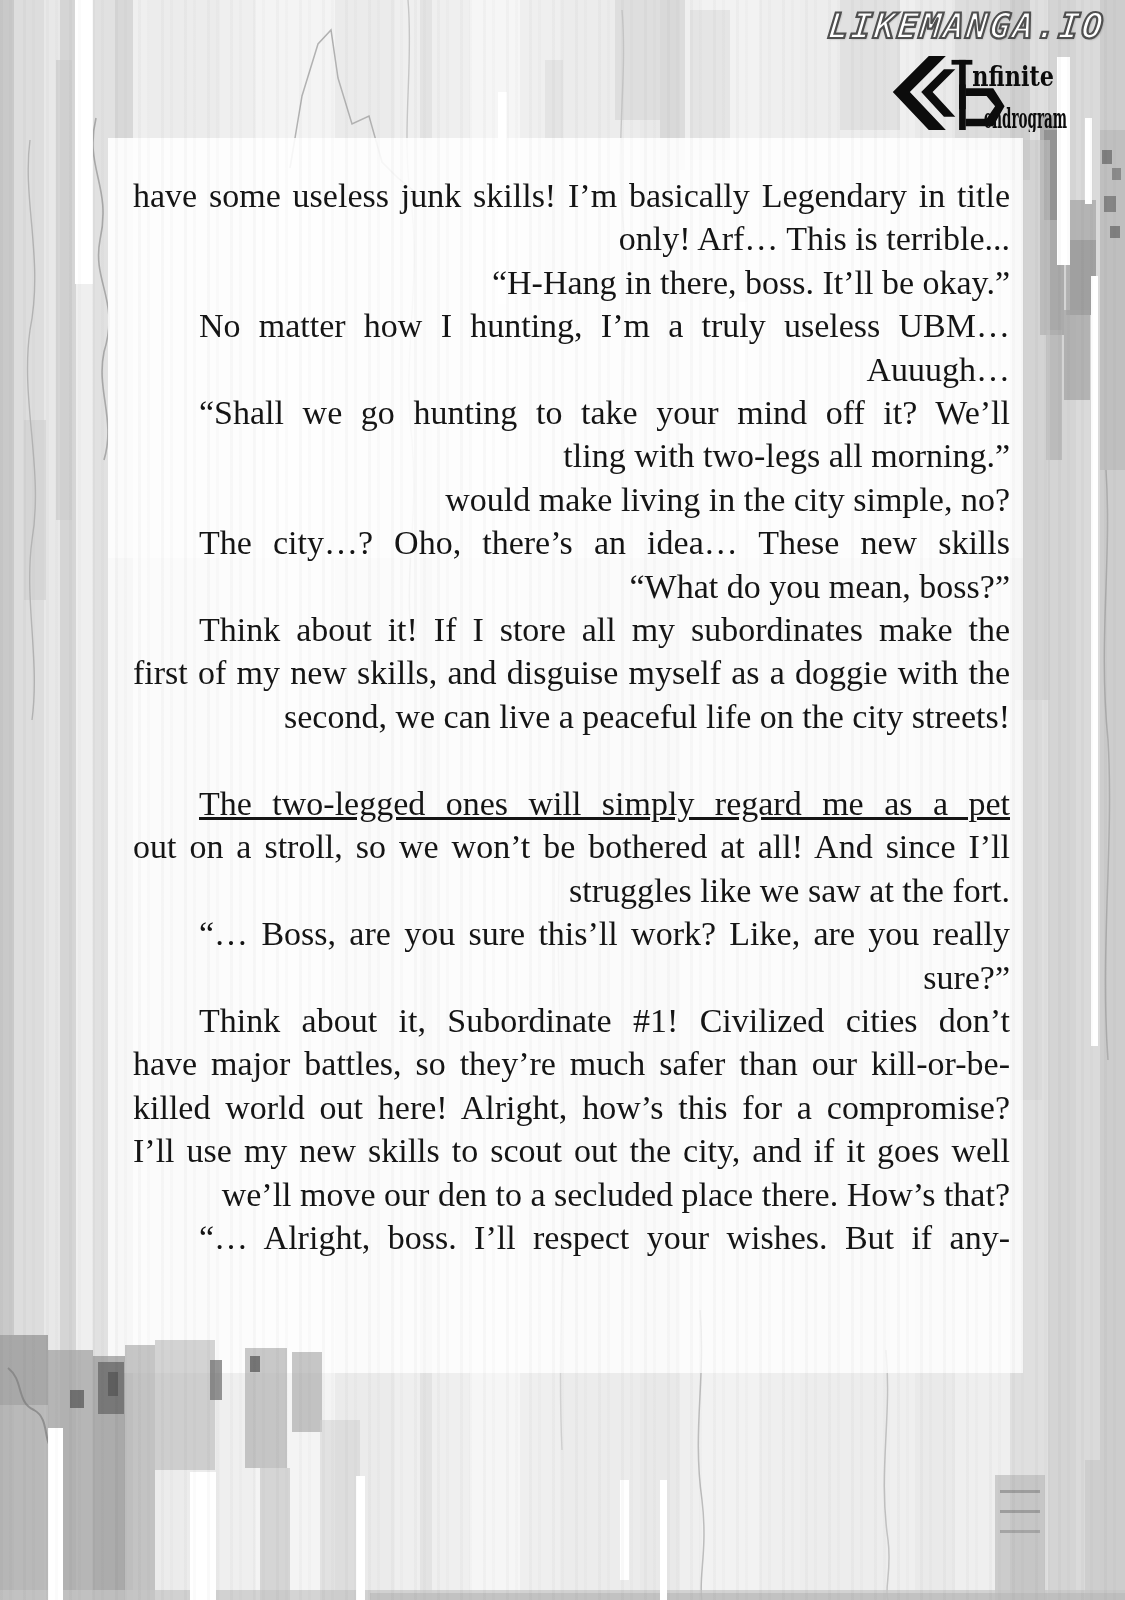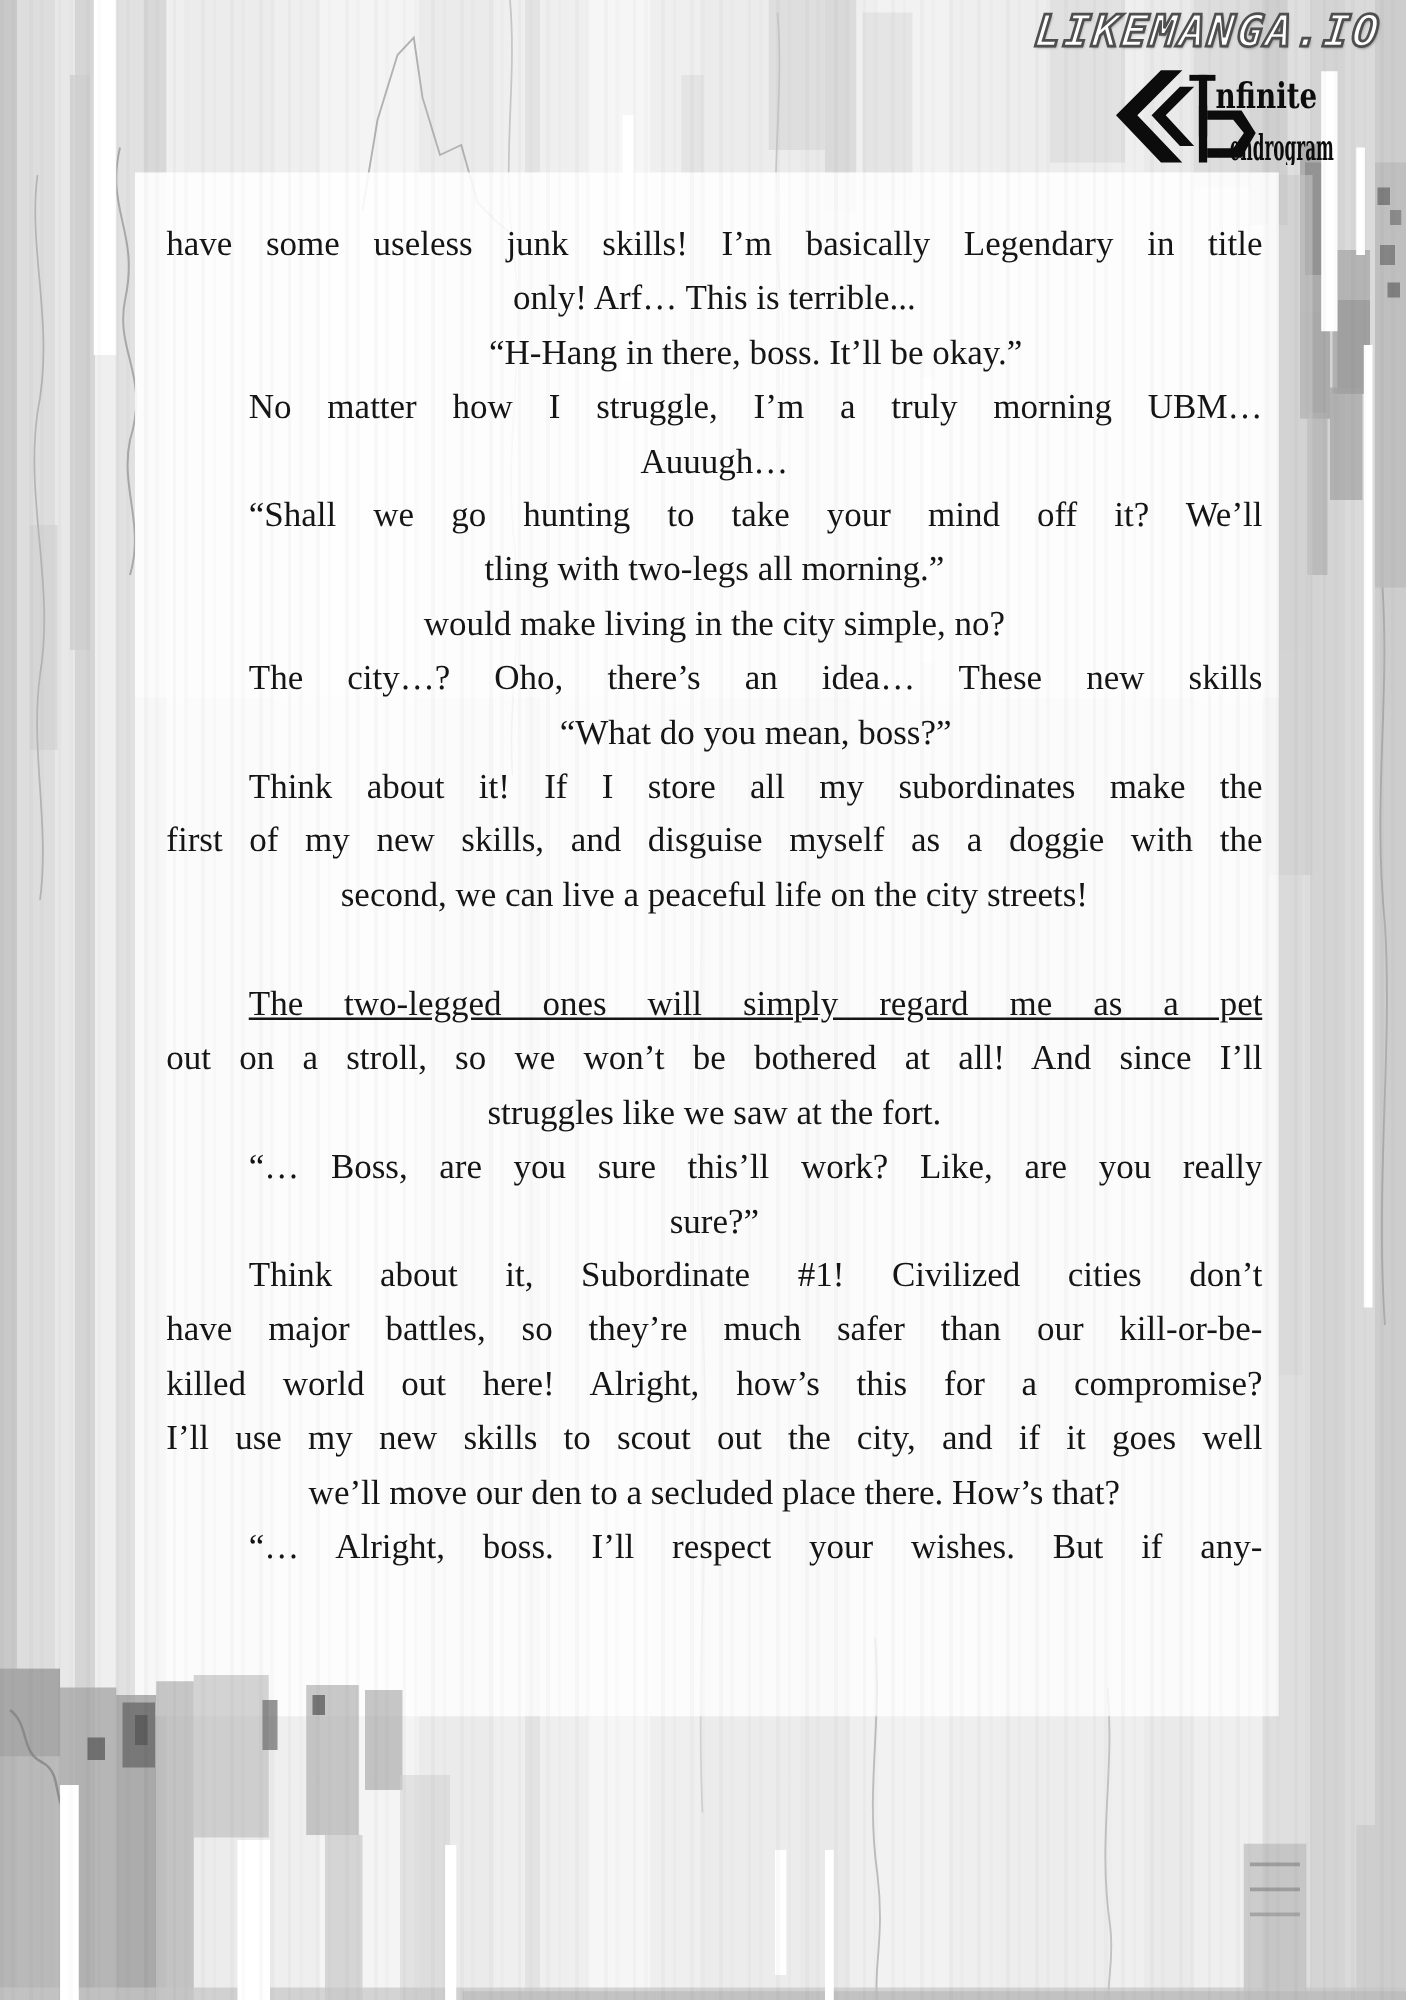--- a/index.html
+++ b/index.html
@@ -23,23 +23,23 @@
     font-weight:bold;font-style:italic;
     font-size:35px;letter-spacing:2px;
     color:#ffffff;
     -webkit-text-stroke:2.2px #4f4f4f;
     text-shadow:1px 1px 2px rgba(0,0,0,0.35);
     transform:skewX(-6deg);
   }
   .logo{position:absolute;top:56px;right:56px;width:180px;height:76px;}
   .textblock{
     position:absolute;left:133px;top:174px;width:877px;
-    font-size:28px;line-height:43.4px;color:#151515;
+    font-size:34px;line-height:43.4px;color:#151515;
   }
-  .line{height:43.4px;overflow:hidden;text-align:center;}
+  .line{height:43.4px;overflow:hidden;text-align:right;}
   .line.j{text-align:justify;text-align-last:justify;text-justify:inter-word;}
   .line.ind{text-indent:66px;}
   .line.gap{margin-top:44px;text-decoration:underline;}
 </style>
 </head>
 <body>
 
 <div class="page">
 
   <svg class="bg" viewBox="0 0 1125 1600" preserveAspectRatio="none" aria-hidden="true">
@@ -160,21 +160,21 @@
         <text x="88" y="32" font-size="30" textLength="86" lengthAdjust="spacingAndGlyphs" font-family="&quot;DejaVu Serif&quot;, serif" font-weight="bold">nfinite</text>
         <text x="100" y="76" font-size="30" textLength="88" lengthAdjust="spacingAndGlyphs" font-family="&quot;DejaVu Serif&quot;, serif" font-weight="bold">endrogram</text>
       </g>
     </svg>
   </div>
 
   <div class="textblock" id="textblock">
       <div class="line j">have some useless junk skills! I’m basically Legendary in title</div>
       <div class="line">only! Arf… This is terrible...</div>
       <div class="line ind">“H-Hang in there, boss. It’ll be okay.”</div>
-      <div class="line j ind">No matter how I struggle, I’m a truly morning UBM…</div>
+      <div class="line j ind">No matter how I hunting, I’m a truly useless UBM…</div>
       <div class="line">Auuugh…</div>
       <div class="line j ind">“Shall we go hunting to take your mind off it? We’ll</div>
       <div class="line">tling with two-legs all morning.”</div>
       <div class="line">would make living in the city simple, no?</div>
       <div class="line j ind">The city…? Oho, there’s an idea… These new skills</div>
       <div class="line ind">“What do you mean, boss?”</div>
       <div class="line j ind">Think about it! If I store all my subordinates make the</div>
       <div class="line j">first of my new skills, and disguise myself as a doggie with the</div>
       <div class="line">second, we can live a peaceful life on the city streets!</div>
       <div class="line j ind gap">The two-legged ones will simply regard me as a pet</div>

